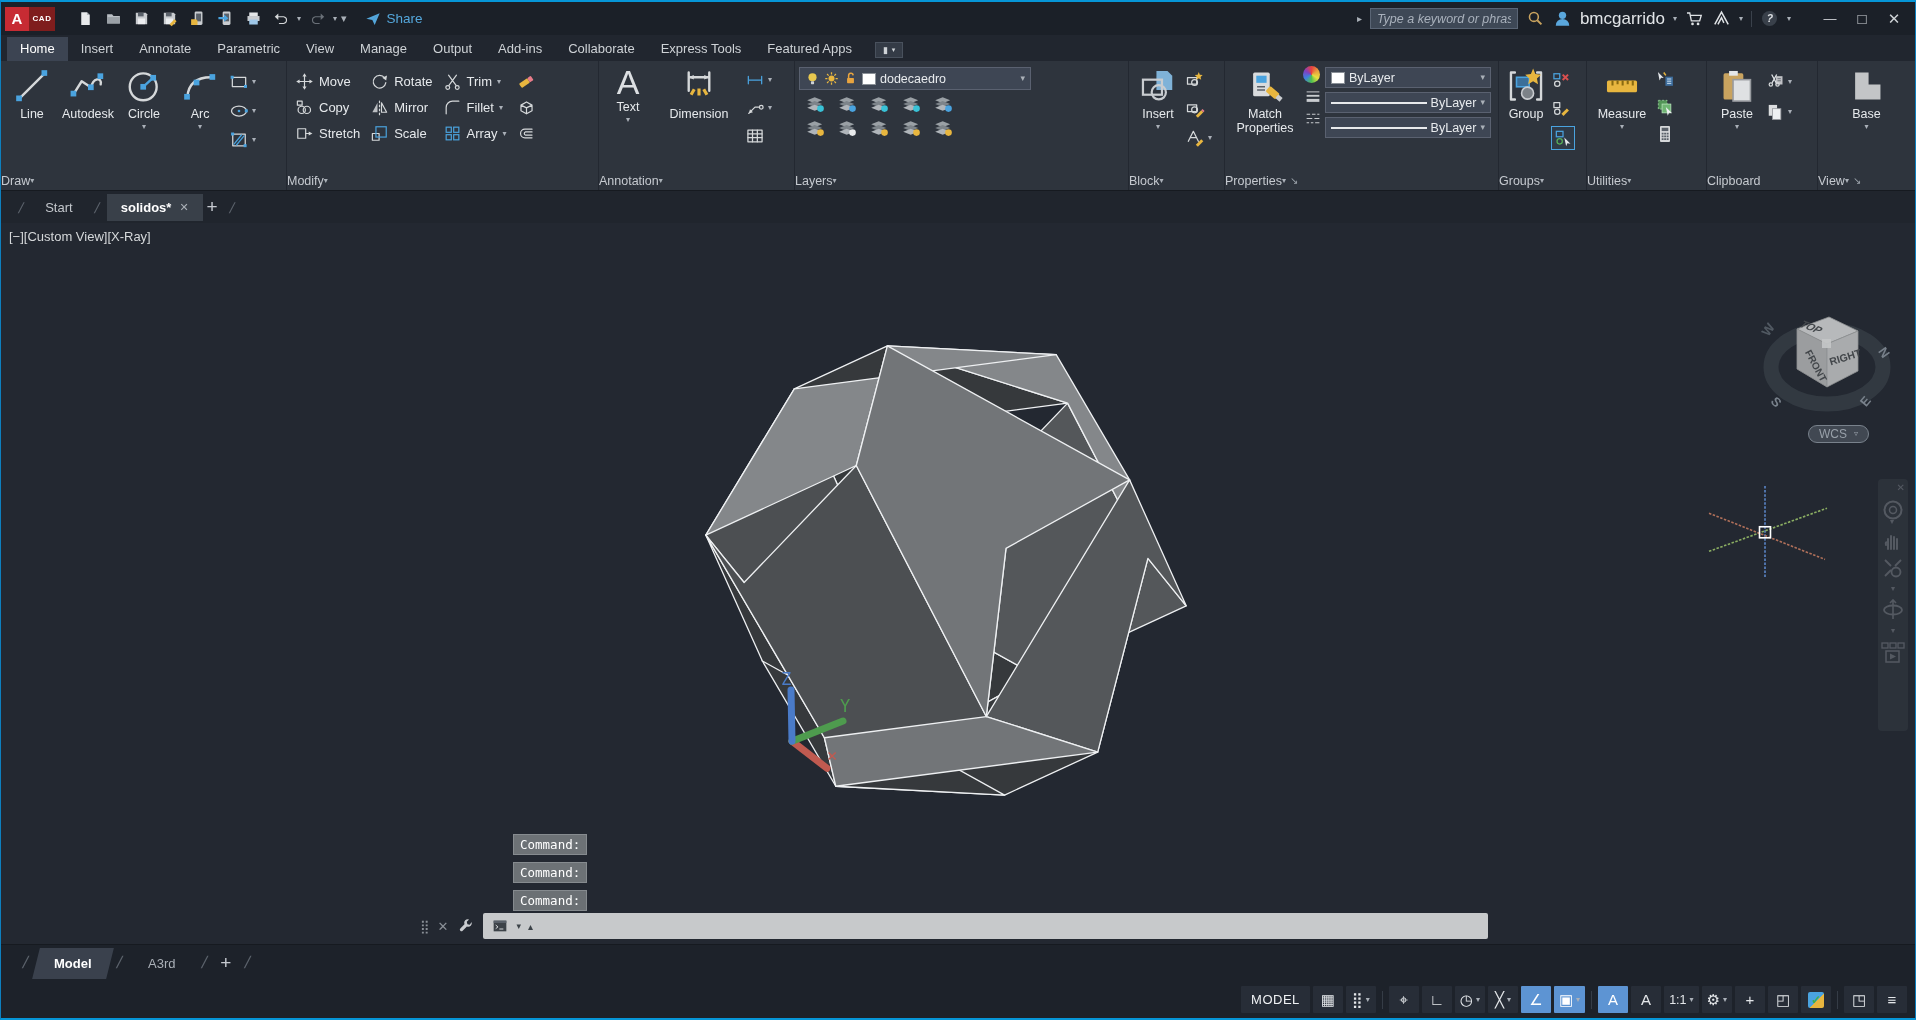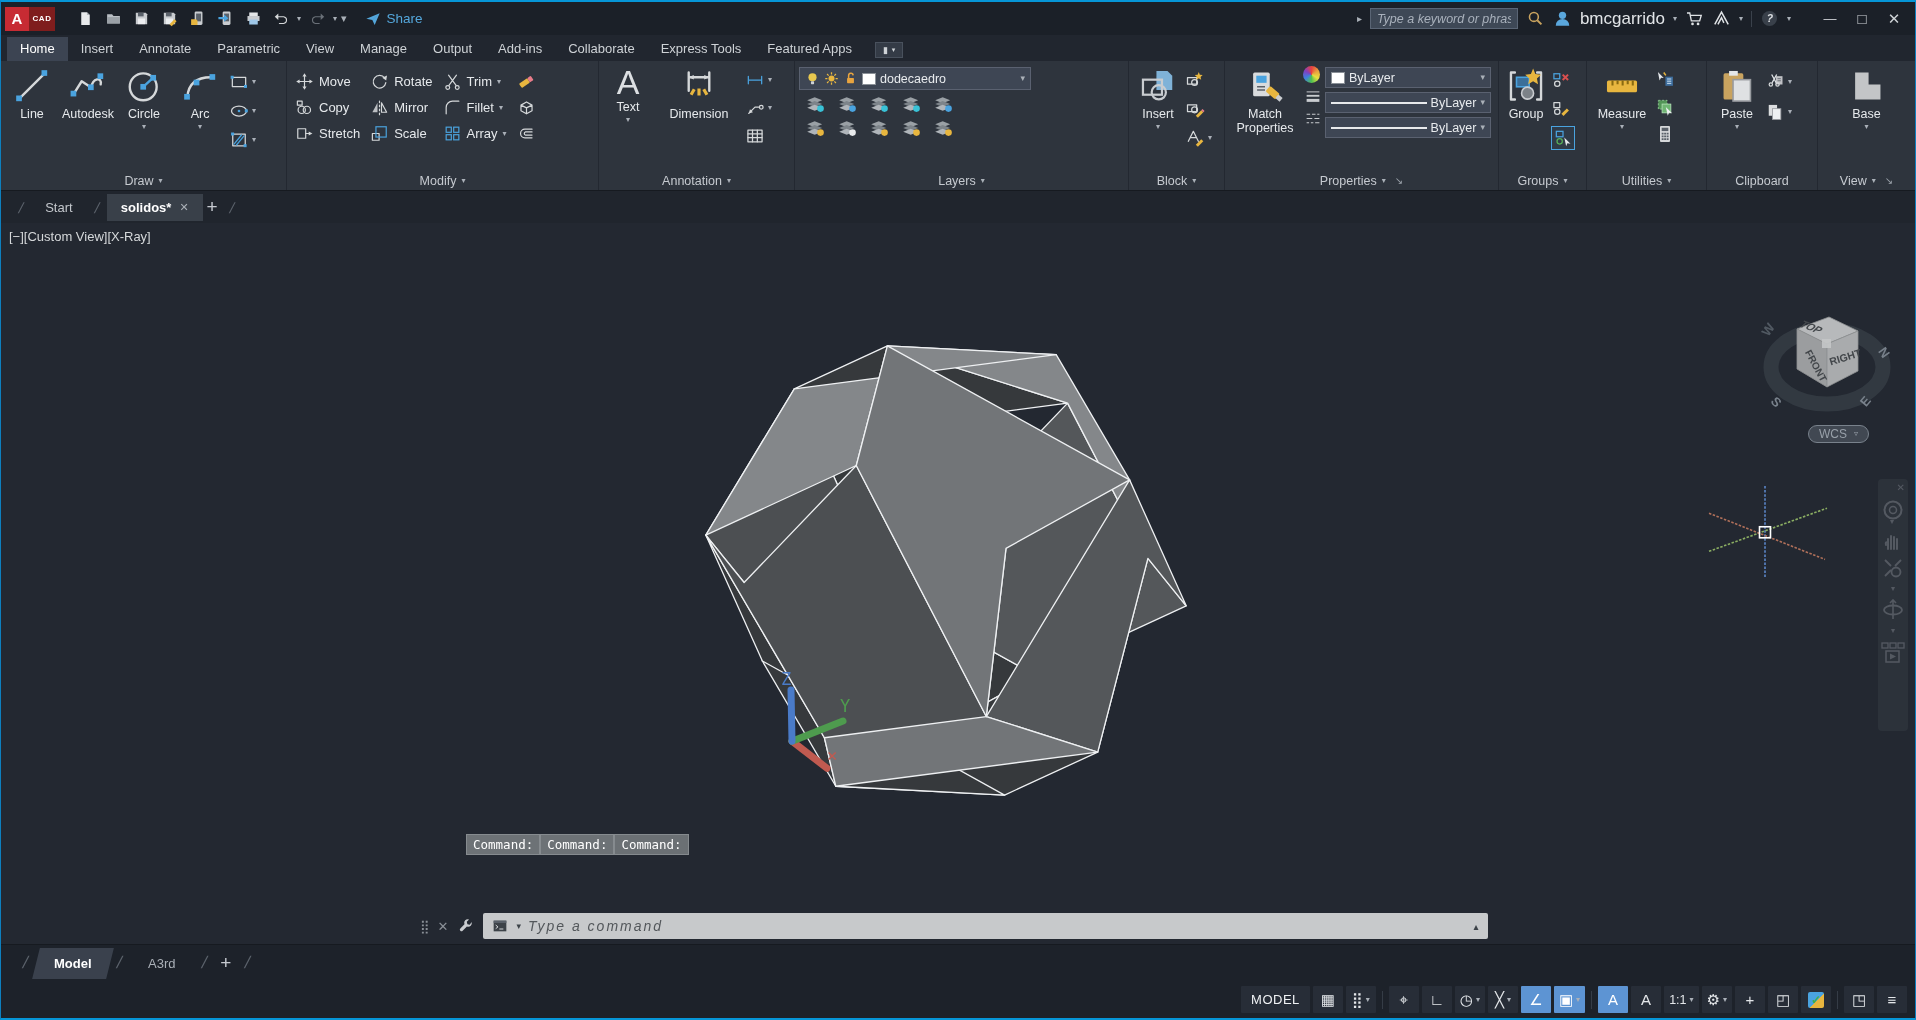--- a/index.html
+++ b/index.html
@@ -29,21 +29,21 @@
 .winbtn{width:30px;height:26px;display:flex;align-items:center;justify-content:center;color:#cfd3d7;font-size:13px}
 
 .tabrow{height:26px;background:#21262f;display:flex;align-items:flex-end;padding-left:6px;flex:0 0 auto}
 .rtab{padding:4px 13px 5px;font-size:13px;color:#ced2d6;cursor:default}
 .rtab.active{background:#3c4452;color:#fff}
 .tabrow .collapse{margin-left:10px;margin-bottom:3px;background:#343b46;border:1px solid #49515d;color:#cfd3d7;font-size:7px;padding:2px 7px;display:flex;gap:4px;align-items:center}
 
 .ribbon{height:130px;background:#2e343d;display:flex;flex:0 0 auto;border-bottom:1px solid #161a20}
 .panel{display:flex;flex-direction:column;border-right:1px solid #232831;height:100%}
 .pcontent{flex:1;display:flex;padding:3px 4px 0 4px;gap:2px}
-.plabel{height:19px;display:flex;align-items:center;justify-content:center;gap:5px;font-size:12.5px;color:#c6cad0}
+.plabel{height:19px;display:flex;align-items:center;justify-content:flex-start;font-size:12.5px;color:#c6cad0}
 .plabel .lau{margin-left:4px;font-size:10px;color:#9aa1a9}
 .bigbtn{width:54px;display:flex;flex-direction:column;align-items:center;padding-top:3px;gap:2px}
 .bigbtn .ic{width:38px;height:38px}
 .blbl{font-size:12.5px;color:#e6e9ec;text-align:center;line-height:1.15}
 .smallcol{display:flex;flex-direction:column;justify-content:flex-start;gap:6px;padding-top:6px}
 .smbtn{display:flex;align-items:center;gap:3px}
 .smbtn .ic{width:20px;height:20px}
 .mcol{display:flex;flex-direction:column;gap:7px;padding-top:8px}
 .mitem{display:flex;align-items:center;gap:5px;font-size:13px;color:#e6e9ec}
 .mitem .ic{width:19px;height:19px}
@@ -71,21 +71,21 @@
 
 .canvas{flex:1;position:relative;background:#232831;overflow:hidden}
 #vpsvg{position:absolute;left:0;top:0;width:100%;height:100%}
 .vplabel{position:absolute;left:8px;top:6px;font-size:13px;color:#d5d8da;z-index:3}
 .vcwrap{position:absolute;right:14px;top:64px;width:150px;height:160px;z-index:3}
 .wcspill{position:absolute;right:46px;top:202px;background:rgba(70,78,88,.85);border:1px solid #79828c;border-radius:9px;color:#98a0a9;font-size:12px;font-weight:normal;padding:1px 10px;display:flex;gap:7px;align-items:center;z-index:3}
 .navbar{position:absolute;right:7px;top:256px;width:30px;height:252px;background:rgba(125,133,142,.14);border-radius:4px;z-index:3;display:flex;flex-direction:column;align-items:center;padding-top:4px;gap:6px;opacity:.75}
 .navbar .gico{opacity:.35;color:#c6ccd2;font-size:15px;line-height:1}
 .navbar svg{opacity:.35}
 
-.cmdhist{position:absolute;left:465px;top:611px;display:flex;flex-direction:row;z-index:4}
+.cmdhist{position:absolute;left:512px;top:611px;display:flex;flex-direction:column;gap:7px;z-index:4}
 .cpill{background:rgba(128,132,136,.8);color:#fff;font-family:"DejaVu Sans Mono",monospace;font-size:12.5px;padding:2px 6px;width:max-content;border:1px solid rgba(160,164,168,.5)}
 .cmddock{position:absolute;left:410px;top:689px;height:28px;display:flex;align-items:center;z-index:4}
 .cmdgrip{display:flex;align-items:center;gap:9px;padding:0 9px;height:100%}
 .cmdgrip .gi{color:#8a9097;font-size:13px}
 .cmdbar{width:1005px;height:26px;background:#c7c9cb;display:flex;align-items:center;gap:7px;padding:0 8px;border-radius:2px}
 .cmdbar .ic{width:18px;height:16px}
 .cmdbar .dcrt{color:#3c4248;font-size:9px}
 .cmdplaceholder{flex:1;font-size:14px;font-style:italic;color:#53575b;letter-spacing:2px}
 .cmdup{color:#3c4248;font-size:10px;padding-right:2px}
 
@@ -915,21 +915,20 @@
               <path fill="#c9ccd0" d="M20.5 5.5 a5 5 0 0 1 -6.5 6.5 L8 18 a2.3 2.3 0 0 1 -3.3 -3.3 L10.5 8.7 a5 5 0 0 1 6.5 -6.5 L13.8 5.4 l.9 3.4 3.4 .9 Z"></path>
             </svg></i>
       </div>
       <div class="cmdbar">
         <i class="ic"><svg viewBox="0 0 24 24">
               <rect x="2.5" y="4" width="19" height="16" fill="#3c4248"></rect>
               <rect x="2.5" y="4" width="19" height="3.5" fill="#596069"></rect>
               <path stroke="#cfd2d5" stroke-width="1.5" fill="none" d="M5.5 10.5 l3.5 2.8 -3.5 2.8 M11 16.5 h6"></path>
             </svg></i>
         <span class="dcrt">▾</span>
-        <span class="cmdplaceholder">Type a command</span>
         <span class="cmdup">▴</span>
       </div>
     </div>
   </div>
 
   <div class="layoutrow" id="layoutrow">
       <span class="slash">/</span>
       <div class="ltab active"><span>Model</span></div>
       <span class="slash">/</span>
       <div class="ltab"><span>A3rd</span></div>

